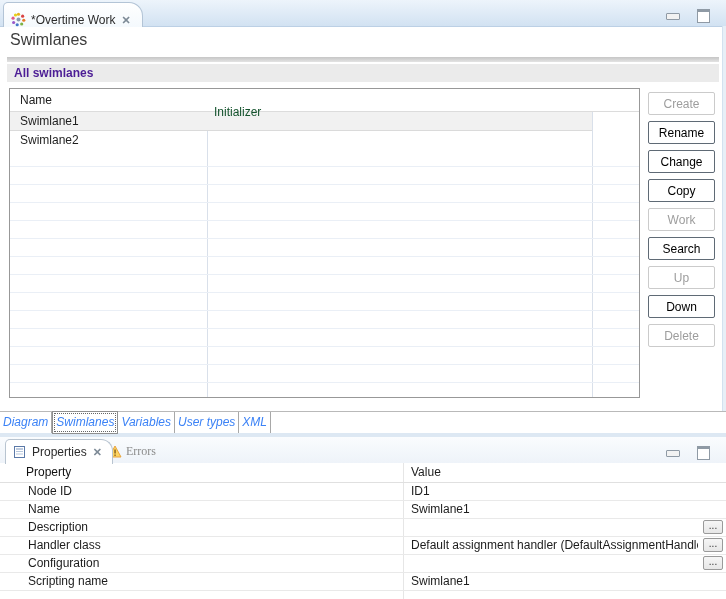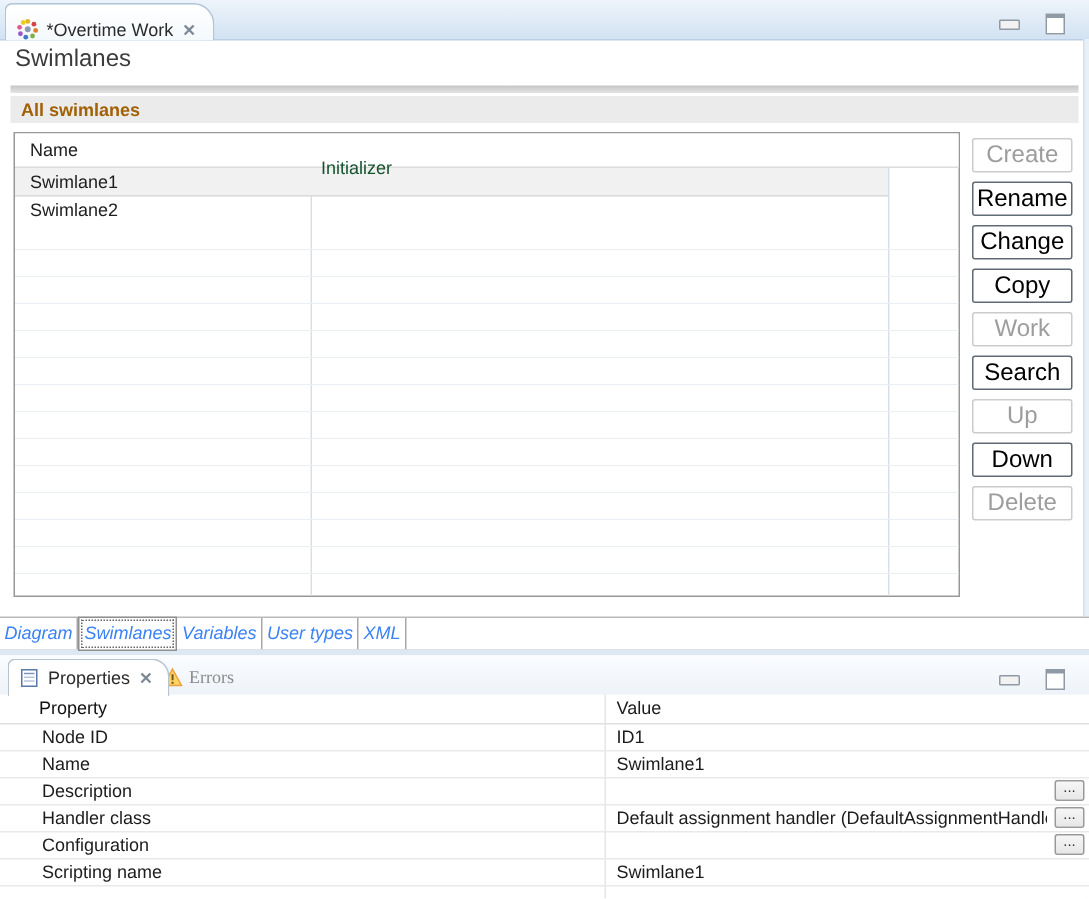--- a/index.html
+++ b/index.html
@@ -25,38 +25,38 @@
   .tab-label{color:#2b2b2b;white-space:nowrap;}
   .close-x{color:#7d8a96;font-size:11px;font-weight:bold;cursor:pointer;padding:0 1px;}
   .minmax{position:absolute;right:16px;top:9px;display:flex;gap:17px;align-items:center;z-index:3;}
   .icon-min{width:12px;height:5px;border:1px solid #8f9aa5;background:#f2f2f2;border-radius:1px;}
   .icon-max{width:11px;height:10px;border:1px solid #8f9aa5;border-top:3px solid #8f9aa5;background:#fff;}
   .chrome-right{position:absolute;right:0;top:26px;width:3px;height:407px;background:#e7eff7;border-left:1px solid #d3e1ef;}
 
   .page-title{position:absolute;left:10px;top:31px;font-size:16px;color:#3c3c3c;font-weight:400;}
   .title-sep{position:absolute;left:7px;top:57px;width:712px;height:5px;background:linear-gradient(#c6c6c6,#e3e3e3);}
   .section-band{position:absolute;left:7px;top:64px;width:712px;height:18px;background:#ebebeb;}
-  .section-band span{font-weight:bold;color:#a16207;padding-left:7px;line-height:18px;display:inline-block;}
+  .section-band span{font-weight:bold;color:#4c1d95;padding-left:7px;line-height:18px;display:inline-block;}
 
   
   .sw-table{position:absolute;left:9px;top:88px;width:629px;height:308px;border:1px solid #989898;background:#fff;}
   .sw-vdiv{position:absolute;top:0;bottom:0;width:1px;background:#d9e0ea;}
   .sw-head{position:relative;height:22px;border-bottom:1px solid #dcdcdc;background:#fff;z-index:1;}
   .sw-head .h-name{position:absolute;left:10px;top:4px;color:#202020;}
   .sw-head .h-init{position:absolute;left:204px;top:16px;color:#14532d;}
   .sw-row{position:relative;height:18px;line-height:18px;}
   .sw-row .cell{padding-left:10px;white-space:nowrap;}
   .sw-row.selected{width:582px;background:#f1f1f1;border-top:1px solid #dadada;border-bottom:1px solid #dadada;margin-top:-1px;height:18px;}
   .sw-empty{position:absolute;left:0;right:0;top:60px;bottom:0;
     background:repeating-linear-gradient(to bottom,transparent 0 17px,#eaeff6 17px 18px);}
 
   
   .btn-col{position:absolute;left:648px;top:92px;width:68px;display:flex;flex-direction:column;gap:6px;}
   .ebtn{width:67px;height:23px;border-radius:2px;background:#fff;display:flex;align-items:center;justify-content:center;
-        font-family:"Liberation Sans",sans-serif;font-size:16px;box-sizing:border-box;}
+        font-family:"Liberation Sans",sans-serif;font-size:12px;box-sizing:border-box;}
   .ebtn.on{border:1px solid #5f6a75;color:#000;cursor:pointer;}
   .ebtn.off{border:1px solid #cbcbcb;color:#9d9d9d;}
 
   
   .page-tabs{position:absolute;left:0;top:411px;width:726px;height:21px;background:#fff;
     border-top:1px solid #b9b9b9;border-bottom:1px solid #b9b9b9;display:flex;align-items:stretch;}
   .ptab{padding:0 3px;line-height:20px;border-right:1px solid #a8a8a8;color:#3b82f6;white-space:nowrap;cursor:pointer;font-style:italic;}
   .ptab.sel{background:#fff;border:1px solid #8f8f8f;margin:-1px 0;line-height:21px;
     outline:1px dotted #666;outline-offset:-3px;z-index:2;}
 

